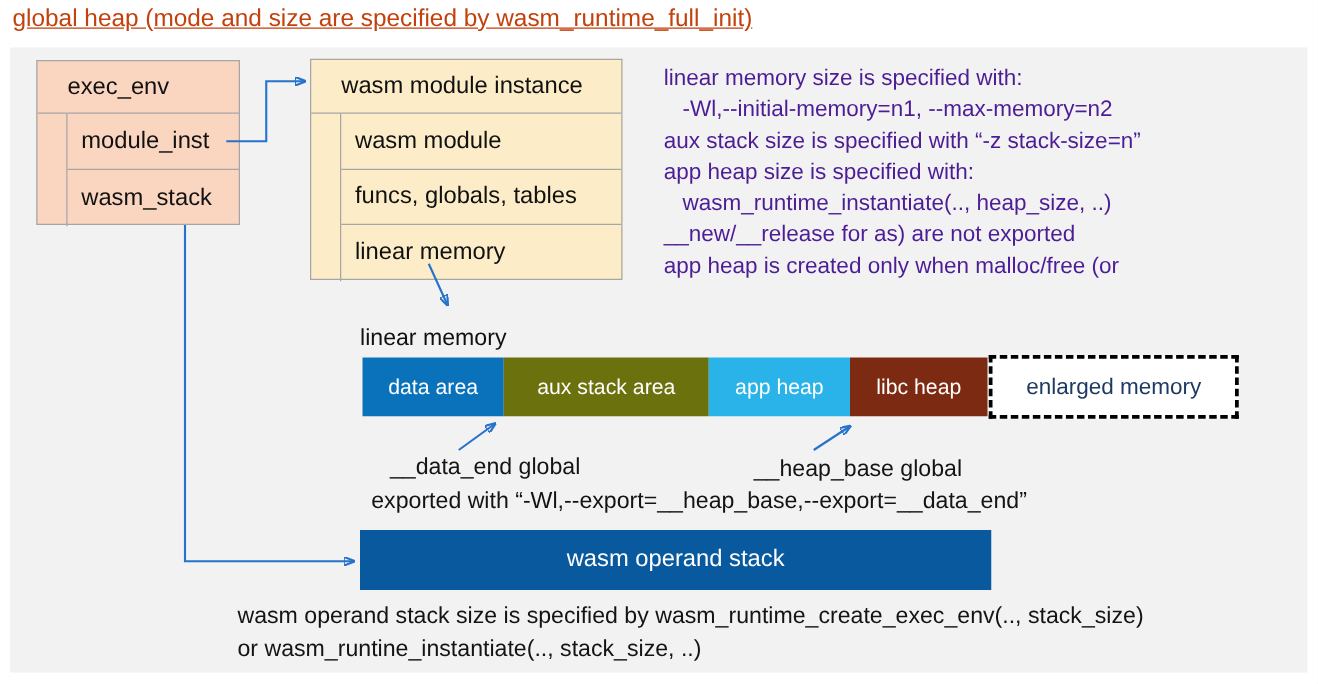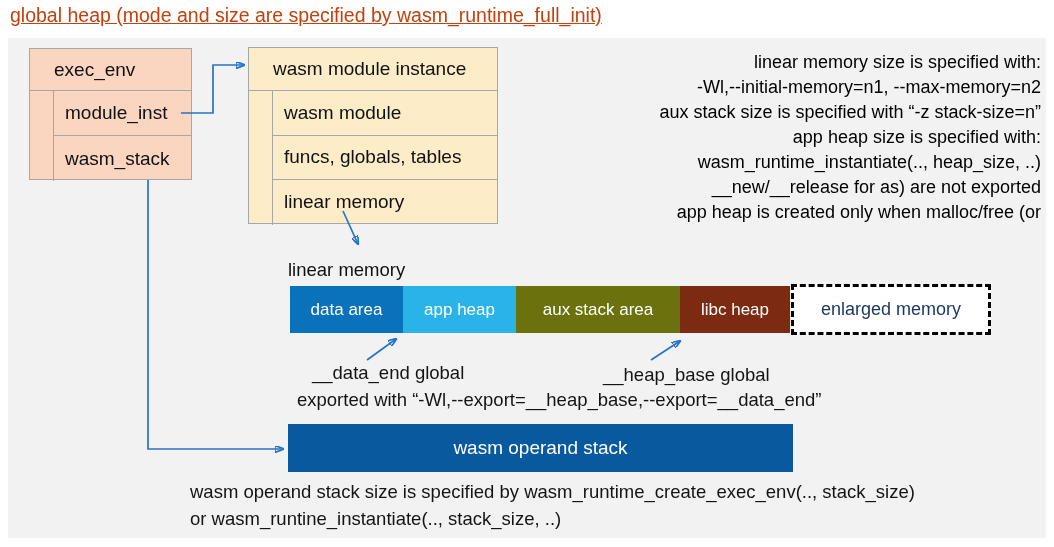--- a/index.html
+++ b/index.html
@@ -34,21 +34,21 @@
   .struct-box .row:last-child { border-bottom:none; }
   .exec-env { left:29px; top:48px; width:163px; height:132px; background:#fad5c0; }
   .exec-env .hdr { height:42px; }
   .exec-env .row { height:45px; }
   .module-inst-box { left:248px; top:47px; width:250px; height:177px; background:#fcedc8; }
   .module-inst-box .hdr { height:43px; }
   .module-inst-box .row { height:44.6px; }
   
   .notes-right {
     position:absolute; left:531px; top:50px; width:510px;
-    font-size:18px; line-height:25px; color:#000000;text-align:right;
+    font-size:18px; line-height:25px; color:#4c1d95;
   }
   .notes-right .line { white-space:pre-wrap; }
   
   .lm-label { position:absolute; left:288px; top:259px; font-size:18.5px; }
   .membar {
     position:absolute; left:290px; top:286px; height:47px; display:flex;
   }
   .membar .seg {
     display:flex; align-items:center; justify-content:center;
     color:#ffffff; font-size:17px; white-space:nowrap;text-align:right;
@@ -120,22 +120,22 @@
     <div class="line">app heap size is specified with:</div>
     <div class="line">   wasm_runtime_instantiate(.., heap_size, ..)</div>
     <div class="line">__new/__release for as) are not exported</div>
     <div class="line">app heap is created only when malloc/free (or</div>
   </div>
 
   <div class="lm-label">linear memory</div>
 
   <div class="membar">
     <div class="seg seg-0" style="background-color: rgb(10, 114, 186);">data area</div>
+    <div class="seg seg-1" style="background-color: rgb(107, 113, 12);">aux stack area</div>
     <div class="seg seg-2" style="background-color: rgb(41, 179, 232);">app heap</div>
-    <div class="seg seg-1" style="background-color: rgb(107, 113, 12);">aux stack area</div>
     <div class="seg seg-3" style="background-color: rgb(125, 42, 18);">libc heap</div>
   </div>
   <div class="enlarged">enlarged memory</div>
 
   <div class="ann ann-data-end">__data_end global</div>
   <div class="ann ann-heap-base">__heap_base global</div>
   <div class="ann ann-exported">exported with “-Wl,--export=__heap_base,--export=__data_end”</div>
 
   <div class="operand-box">wasm operand stack</div>
 

